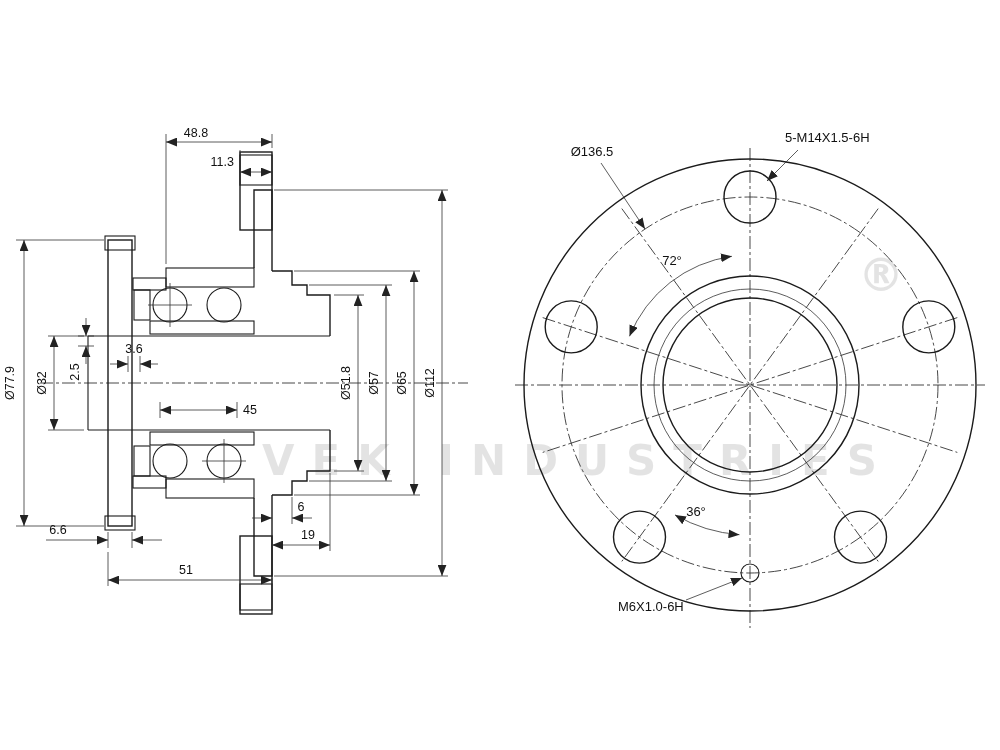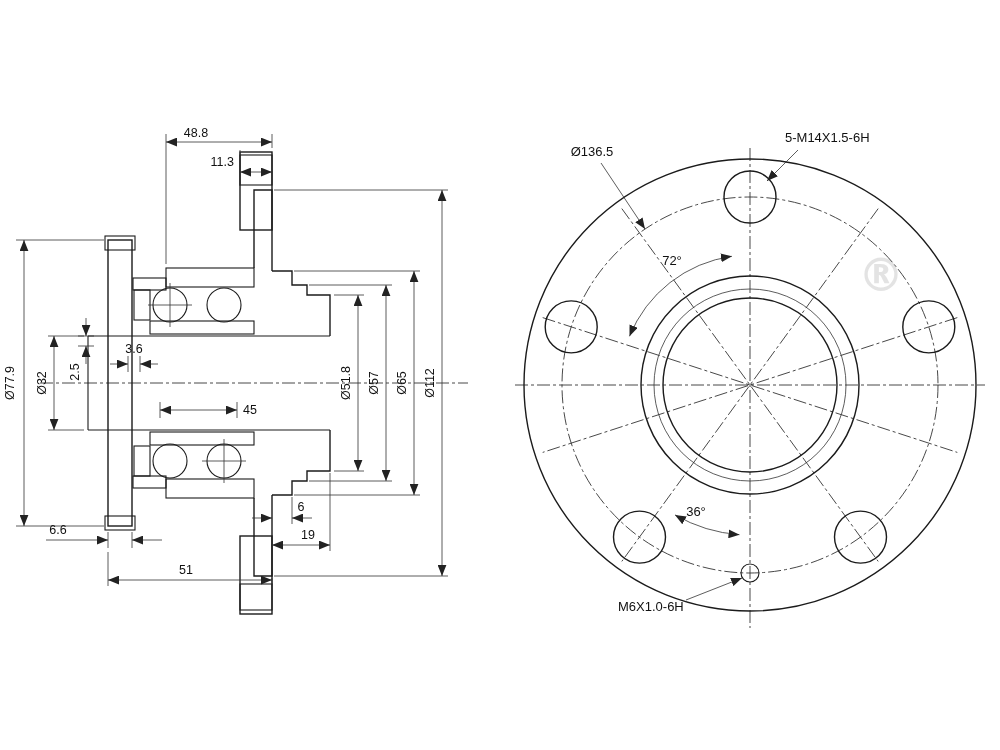--- a/index.html
+++ b/index.html
@@ -17,20 +17,21 @@
   .cl{stroke:#333;stroke-width:0.9;fill:none;stroke-dasharray:13 3 3 3;}
   .lbl{font-family:"Liberation Sans",sans-serif;font-size:12.5px;fill:#111;}
   .lbl2{font-family:"Liberation Sans",sans-serif;font-size:13px;fill:#111;}
 </style>
 </head>
 <body>
 
 <div id="stage">
 
   <div class="wm" id="wm-reg">®</div>
+  <div class="wm" id="wm-line2">VEK INDUSTRIES</div>
 
   <svg width="1000" height="750" viewBox="0 0 1000 750">
     <defs>
       <marker id="arr" viewBox="0 0 10 8" refX="10" refY="4" markerWidth="11" markerHeight="9" markerUnits="userSpaceOnUse" orient="auto-start-reverse">
         <path d="M0,0 L10,4 L0,8 z" fill="#222"></path>
       </marker>
       <pattern id="hatch" width="6" height="6" patternUnits="userSpaceOnUse" patternTransform="rotate(45)">
         <line x1="0" y1="0" x2="0" y2="6" stroke="#555" stroke-width="0.8"></line>
       </pattern>
       <pattern id="crosshatch" width="5" height="5" patternUnits="userSpaceOnUse">

